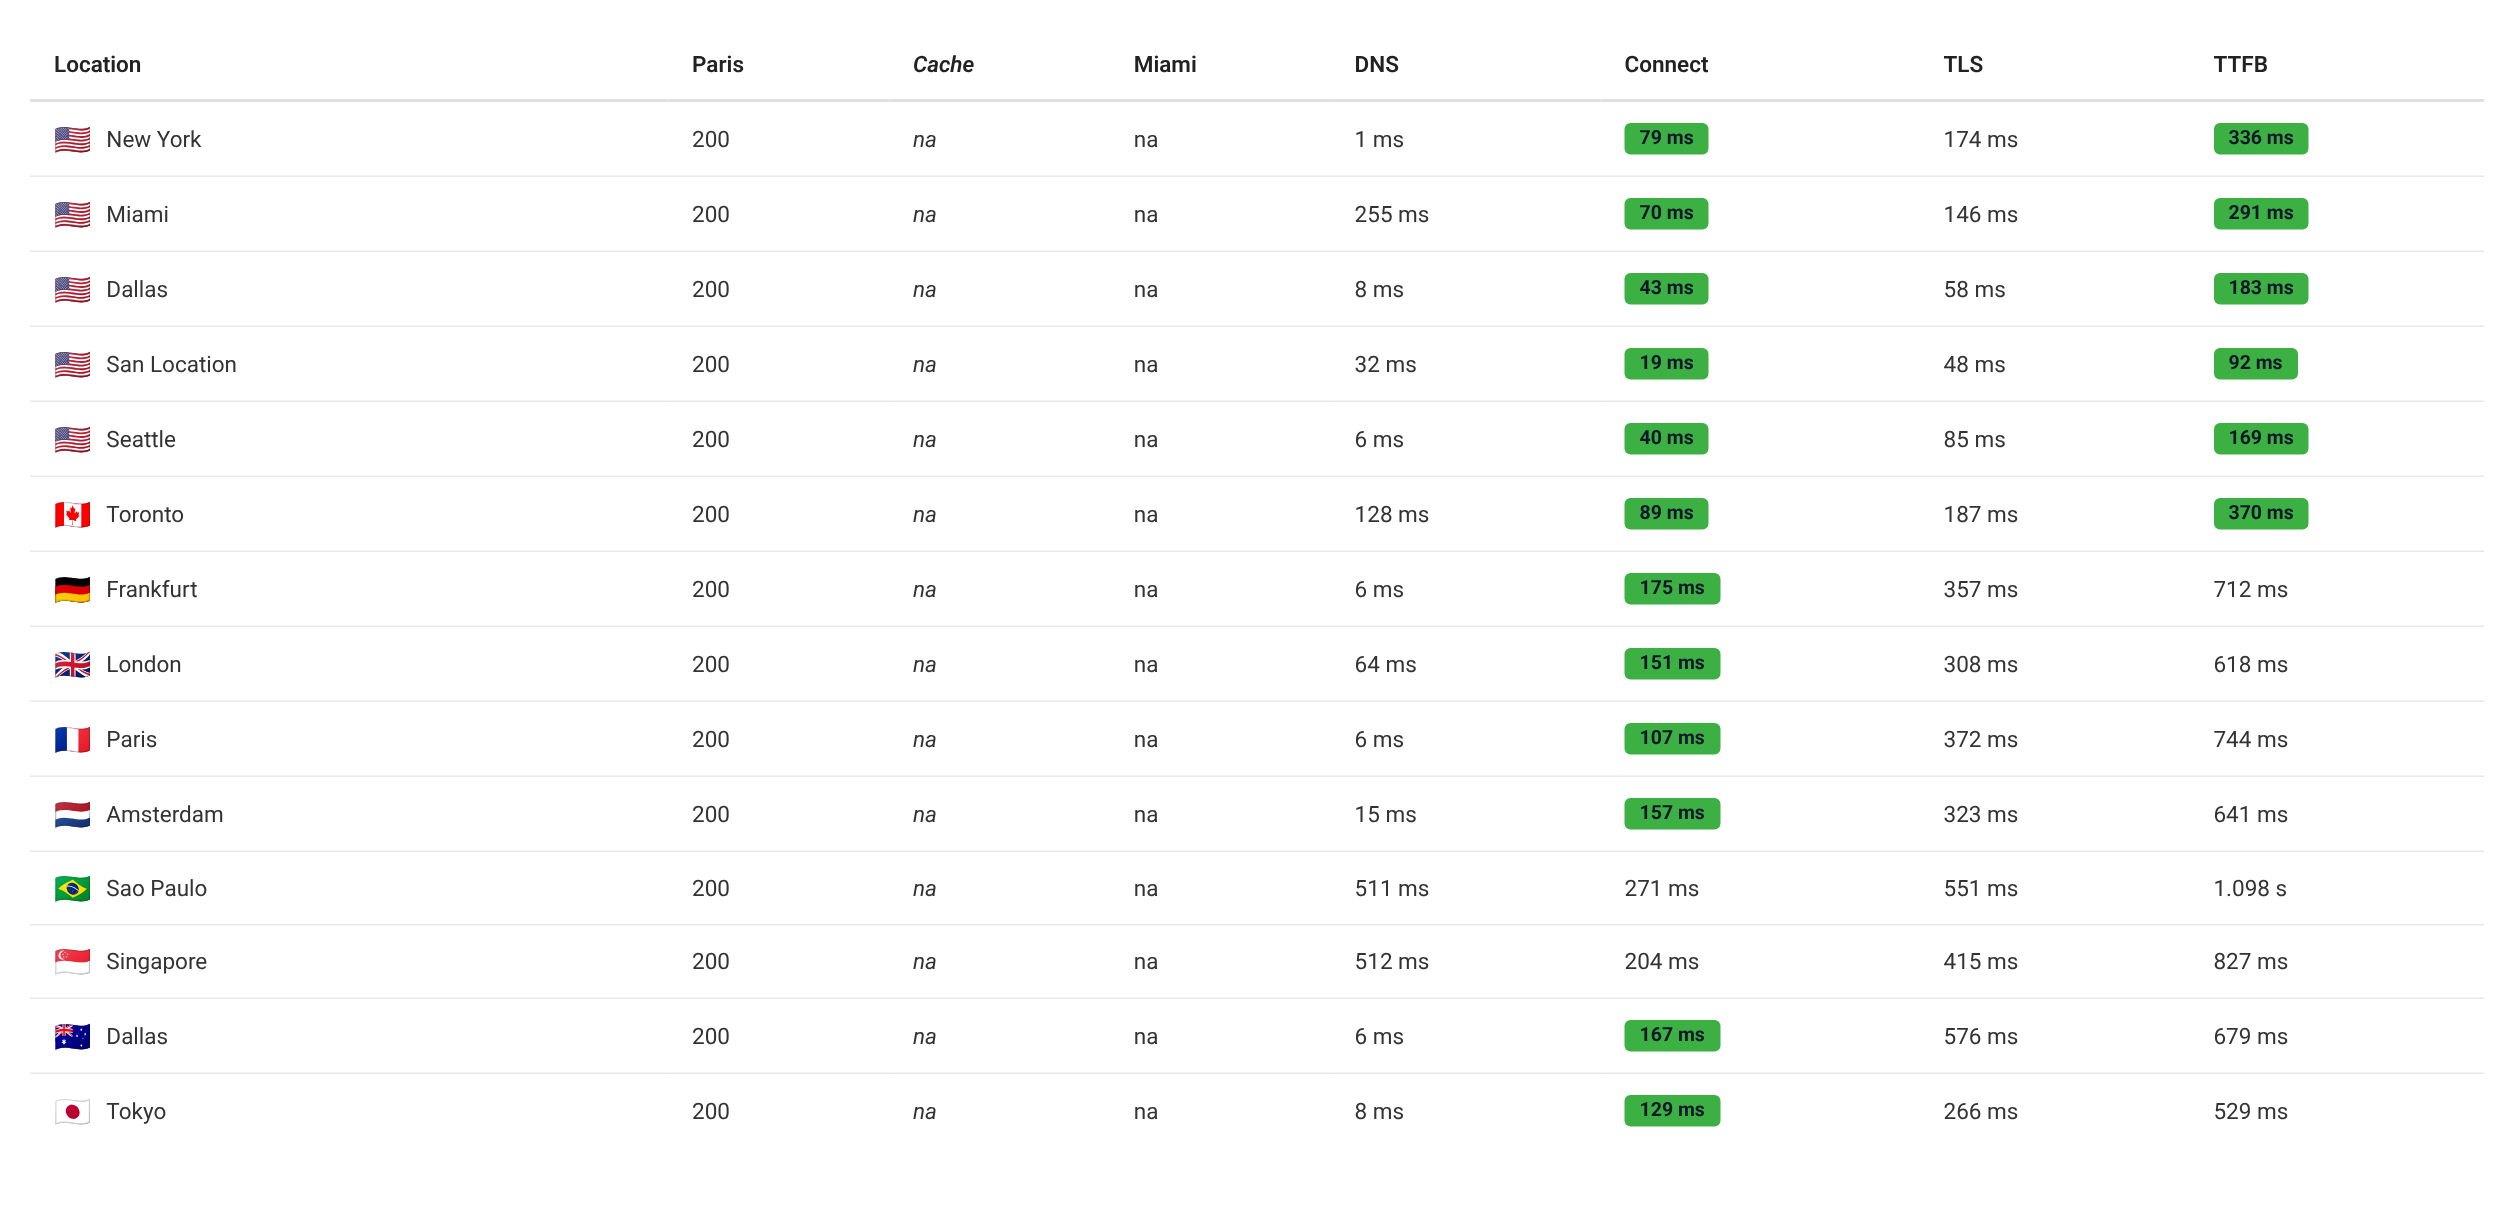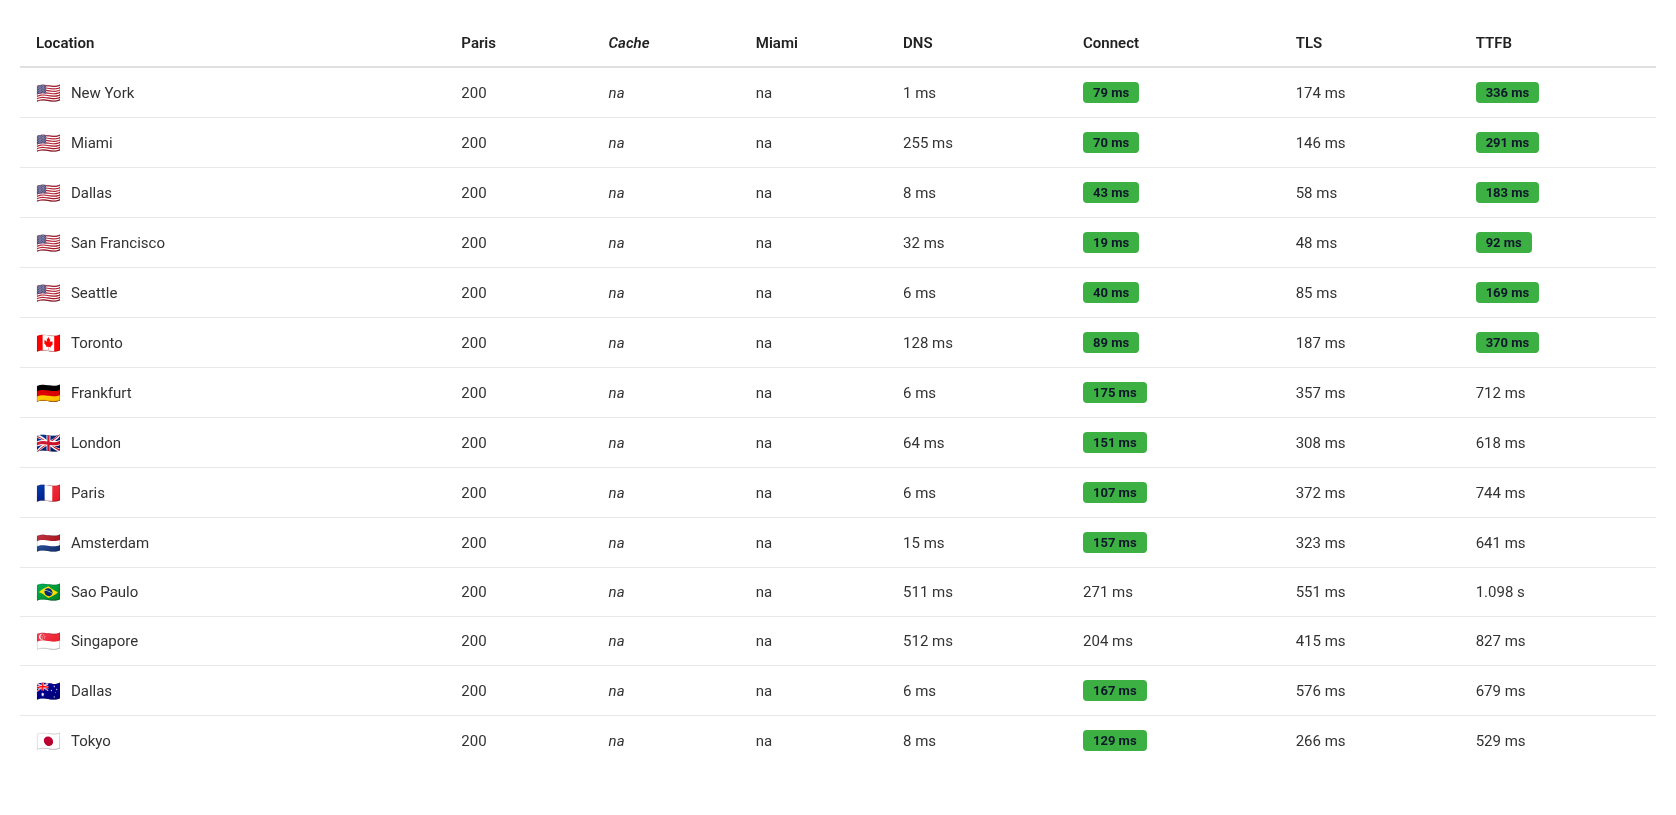--- a/index.html
+++ b/index.html
@@ -121,21 +121,21 @@
         <td class="col-etag">na</td>
         <td class="col-dns">8 ms</td>
         <td class="col-connect"><span class="badge-green">43 ms</span></td>
         <td class="col-tls">58 ms</td>
         <td class="col-ttfb"><span class="badge-green">183 ms</span></td>
       </tr>
       <tr>
         <td class="col-location">
           <div class="location-cell">
             <span class="flag">🇺🇸</span>
-            <span>San Francisco</span>
+            <span>San Location</span>
           </div>
         </td>
         <td class="col-status">200</td>
         <td class="col-cache">na</td>
         <td class="col-etag">na</td>
         <td class="col-dns">32 ms</td>
         <td class="col-connect"><span class="badge-green">19 ms</span></td>
         <td class="col-tls">48 ms</td>
         <td class="col-ttfb"><span class="badge-green">92 ms</span></td>
       </tr>

